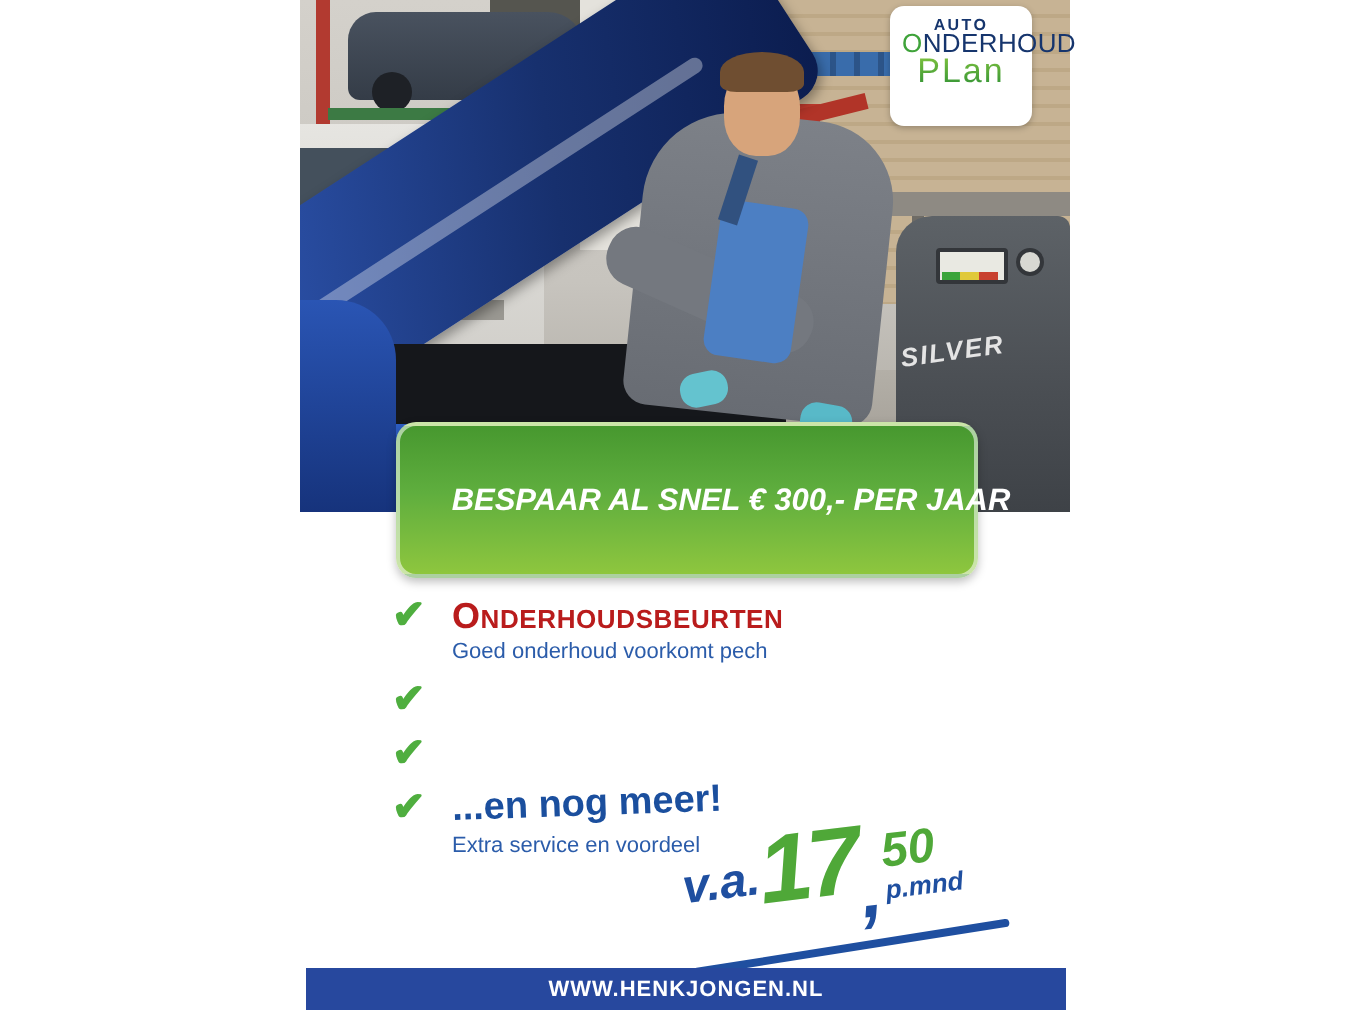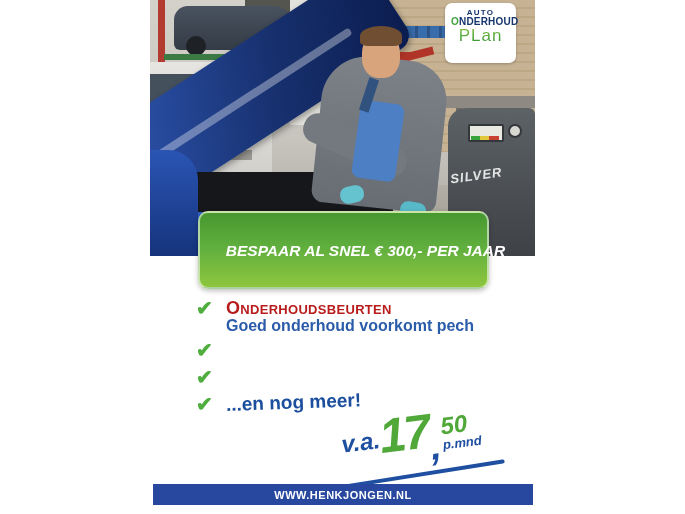--- a/index.html
+++ b/index.html
@@ -45,39 +45,39 @@
   .ph-apron { left:206px; top:102px; width:44px; height:78px; background:#4c7fc3; border-radius:8px; transform:rotate(8deg); }
   .ph-apron-strap { left:214px; top:78px; width:10px; height:34px; background:#31517f; transform:rotate(18deg); }
   .ph-mech-head { left:212px; top:32px; width:38px; height:46px; background:#d7a47b; border-radius:46% 46% 42% 42%; }
   .ph-mech-hair { left:210px; top:26px; width:42px; height:20px; background:#6f4e31; border-radius:50% 50% 20% 20%; }
   .ph-glove1 { left:190px; top:186px; width:24px; height:17px; background:#64c3cf; border-radius:8px; transform:rotate(-12deg); }
   .ph-glove2 { left:250px; top:202px; width:26px; height:18px; background:#58b9c8; border-radius:8px; transform:rotate(10deg); }
 
   
   .logo-card { position:absolute; left:295px; top:3px; width:71px; height:60px; background:#ffffff; border-radius:7px; padding:5px 6px 3px 6px; box-shadow:0 1px 3px rgba(0,0,0,.25); text-align:center; }
   .logo-l1 { font-size:8px; font-weight:bold; color:#16356d; letter-spacing:1.2px; line-height:9px; }
-  .logo-l2 { font-size:10px; font-weight:bold; color:#16356d; letter-spacing:.2px; line-height:10px; }
+  .logo-l2 { font-size:13px; font-weight:normal; color:#16356d; letter-spacing:.2px; line-height:10px; }
   .logo-l2 .eco-o { color:#3fa33a; }
   .logo-l3 { font-size:17px; font-weight:normal; color:#45a73d; letter-spacing:1px; line-height:17px;
      background:linear-gradient(180deg,#83c43f,#2f9135); -webkit-background-clip:text; background-clip:text; -webkit-text-fill-color:transparent; }
 
   
   .banner { position:absolute; left:48px; top:211px; width:291px; height:78px;
      background:linear-gradient(180deg,#47982f 0%,#5fae3e 45%,#8ec63e 100%);
      border:2px solid rgba(255,255,255,.55); border-radius:10px;
      display:flex; flex-direction:column; justify-content:center; align-items:center;
      box-shadow:0 2px 5px rgba(0,0,0,.25);padding-left:44px; }
   .banner-line { color:#ffffff; font-weight:bold; font-style:italic; font-size:15.5px; line-height:23px; white-space:nowrap; }
 
   
   .checklist { position:absolute; left:46px; top:298px; width:300px; }
   .check-row { display:flex; margin-bottom:7px; }
   .check-icon { width:30px; flex:0 0 30px; color:#4fae3f; font-size:20px; line-height:20px; font-weight:bold; }
   .check-title { font-variant:small-caps; font-weight:bold; color:#b91c1c; font-size:18px; line-height:20px; letter-spacing:.3px; }
-  .check-sub { font-weight:bold; color:#2b5caa; font-size:16px; line-height:14px; margin-top:1px; }
+  .check-sub { font-weight:normal; color:#2b5caa; font-size:11px; line-height:14px; margin-top:1px; }
   .handwrite-title { font-weight:bold; color:#1b4f9e; font-size:19px; line-height:21px; transform:rotate(-2deg); transform-origin:left; }
 
   
   .price { position:absolute; left:192px; top:408px; width:175px; height:72px; transform:rotate(-7deg); }
   .price-row { display:flex; align-items:flex-end; font-style:italic; }
   .price-prefix { color:#1f4fa0; font-weight:bold; font-size:24px; line-height:40px; }
   .price-amount { color:#4fa838; font-weight:bold; font-size:48px; line-height:46px; letter-spacing:-2px; }
   .price-comma { color:#1f4fa0; font-weight:bold; font-size:38px; line-height:30px; transform:translateY(8px); }
   .price-right { display:flex; flex-direction:column; align-items:flex-start; margin-left:2px; }
   .price-cents { color:#4fa838; font-weight:bold; font-size:24px; line-height:22px; }
@@ -155,20 +155,21 @@
       <div class="check-row">
         <div class="check-icon">✔</div>
       </div>
       <div class="check-row">
         <div class="check-icon">✔</div>
       </div>
       <div class="check-row">
         <div class="check-icon">✔</div>
         <div>
           <div class="handwrite-title">...en nog meer!</div>
+          <div class="check-sub">Extra service en voordeel</div>
         </div>
       </div>
     </div>
 
     <div class="price">
       <div class="price-row">
         <span class="price-prefix">v.a.</span>
         <span class="price-amount">17</span>
         <span class="price-comma">,</span>
         <span class="price-right">

